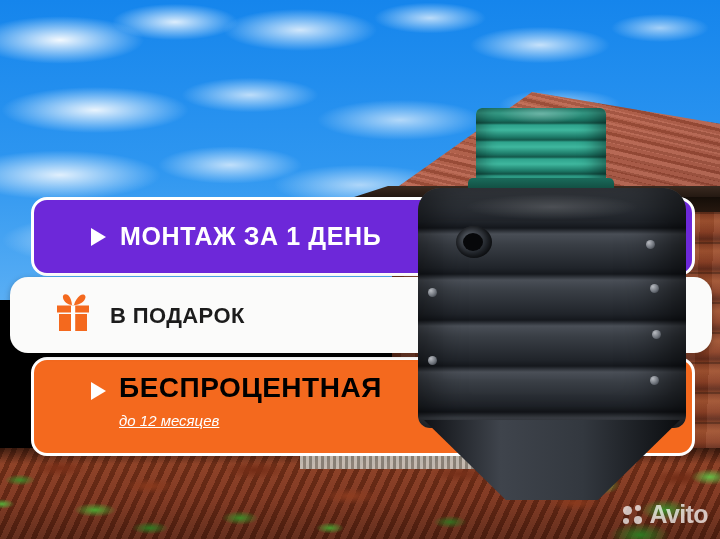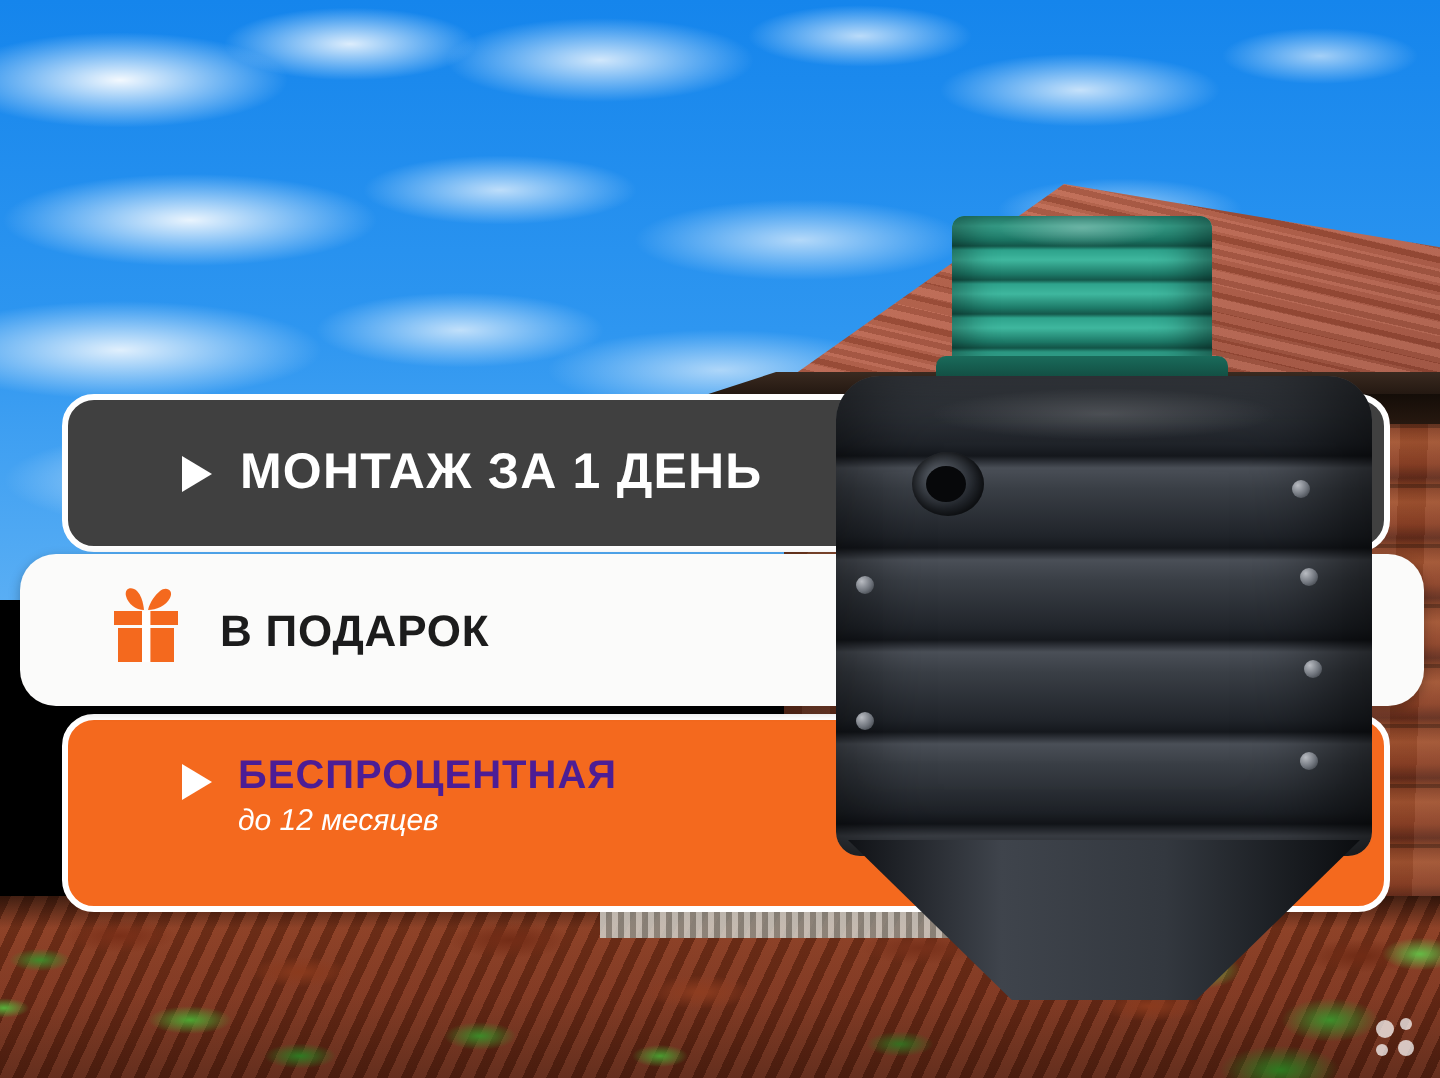--- a/index.html
+++ b/index.html
@@ -113,21 +113,21 @@
     position:absolute; left:300px; top:455px; width:200px; height:14px;
     background:repeating-linear-gradient(90deg,#cfcfc8 0 3px,#8e8e86 3px 6px);
     opacity:.85;
   }
 
   
   .card { position:absolute; }
 
   .banner1 {
     left:31px; top:197px; width:664px; height:79px;
-    background:#404040; border-radius:16px;
+    background:#6d28d9; border-radius:16px;
     border:3px solid #ffffff;
   }
   .banner3 {
     left:31px; top:357px; width:664px; height:99px;
     background:#f4691e; border-radius:16px;
     border:3px solid #ffffff;
   }
   .card-white {
     left:10px; top:277px; width:702px; height:76px;
     background:#fbfbfa; border-radius:18px;
@@ -152,26 +152,26 @@
   .b3-wrap { display:flex; align-items:flex-start; height:100%; padding-top:14px; }
   .tri3 {
     width:0; height:0;
     border-left:15px solid #ffffff;
     border-top:9px solid transparent;
     border-bottom:9px solid transparent;
     margin-left:57px; margin-right:13px; margin-top:8px;
     flex:none;
   }
   .b3-l1, .b3-l2 {
-    color:#4c1d95; font-weight:bold; font-size:20px;
+    color:#000000; font-weight:bold; font-size:28px;
     letter-spacing:.5px; line-height:28px; white-space:nowrap;
   }
   .b3-sub {
     color:#ffffff; font-style:italic; font-size:15px;
-    margin-top:0; white-space:nowrap;
+    margin-top:10px; white-space:nowrap;text-decoration:underline;
   }
 
   .gift { margin-left:42px; margin-right:16px; flex:none; }
   .w-text { display:flex; flex-direction:column; }
   .w-l1, .w-l2 {
     color:#1c1c1c; font-weight:bold; font-size:22px;
     letter-spacing:.4px; line-height:25px; white-space:nowrap;
   }
 
   
@@ -318,15 +318,16 @@
     <span class="bolt" style="left:10px;  top:248px;"></span>
   </div>
 
   <div class="avito">
     <span class="avito-mark">
       <i class="avito-d1"></i>
         <i class="avito-d2"></i>
       <i class="avito-d3"></i>
         <i class="avito-d4"></i>
     </span>
+    <span class="avito-word">Avito</span>
   </div>
 
 </div>
 
 </body></html>

